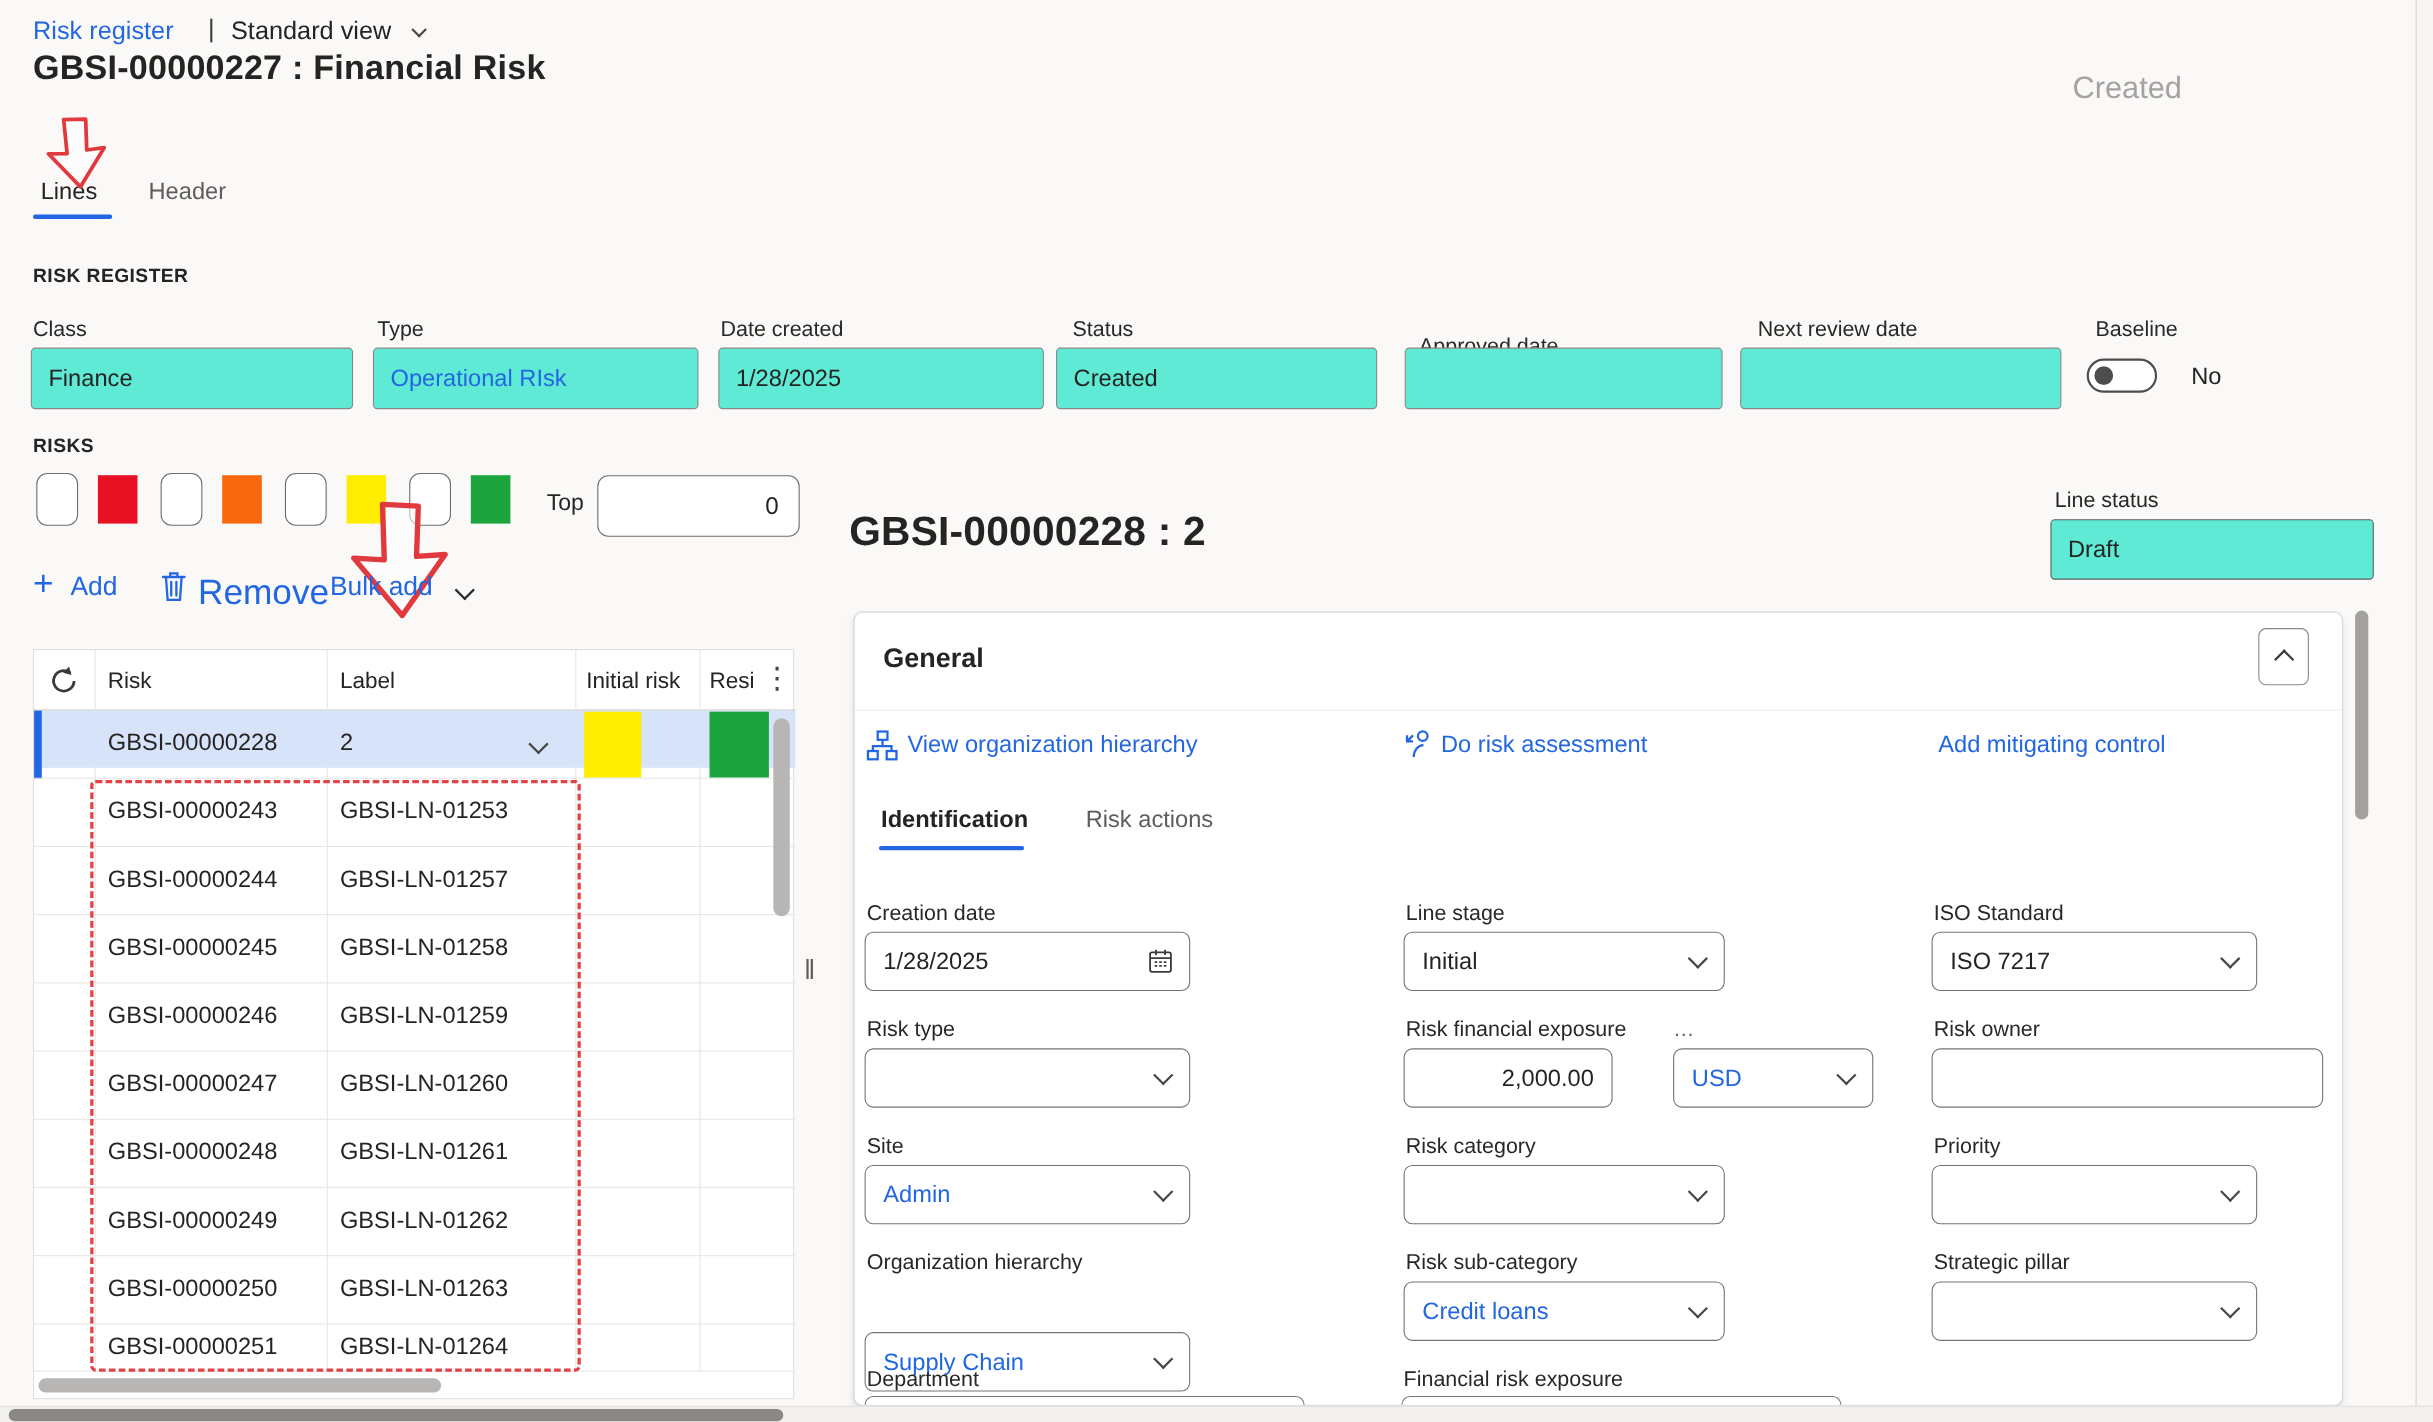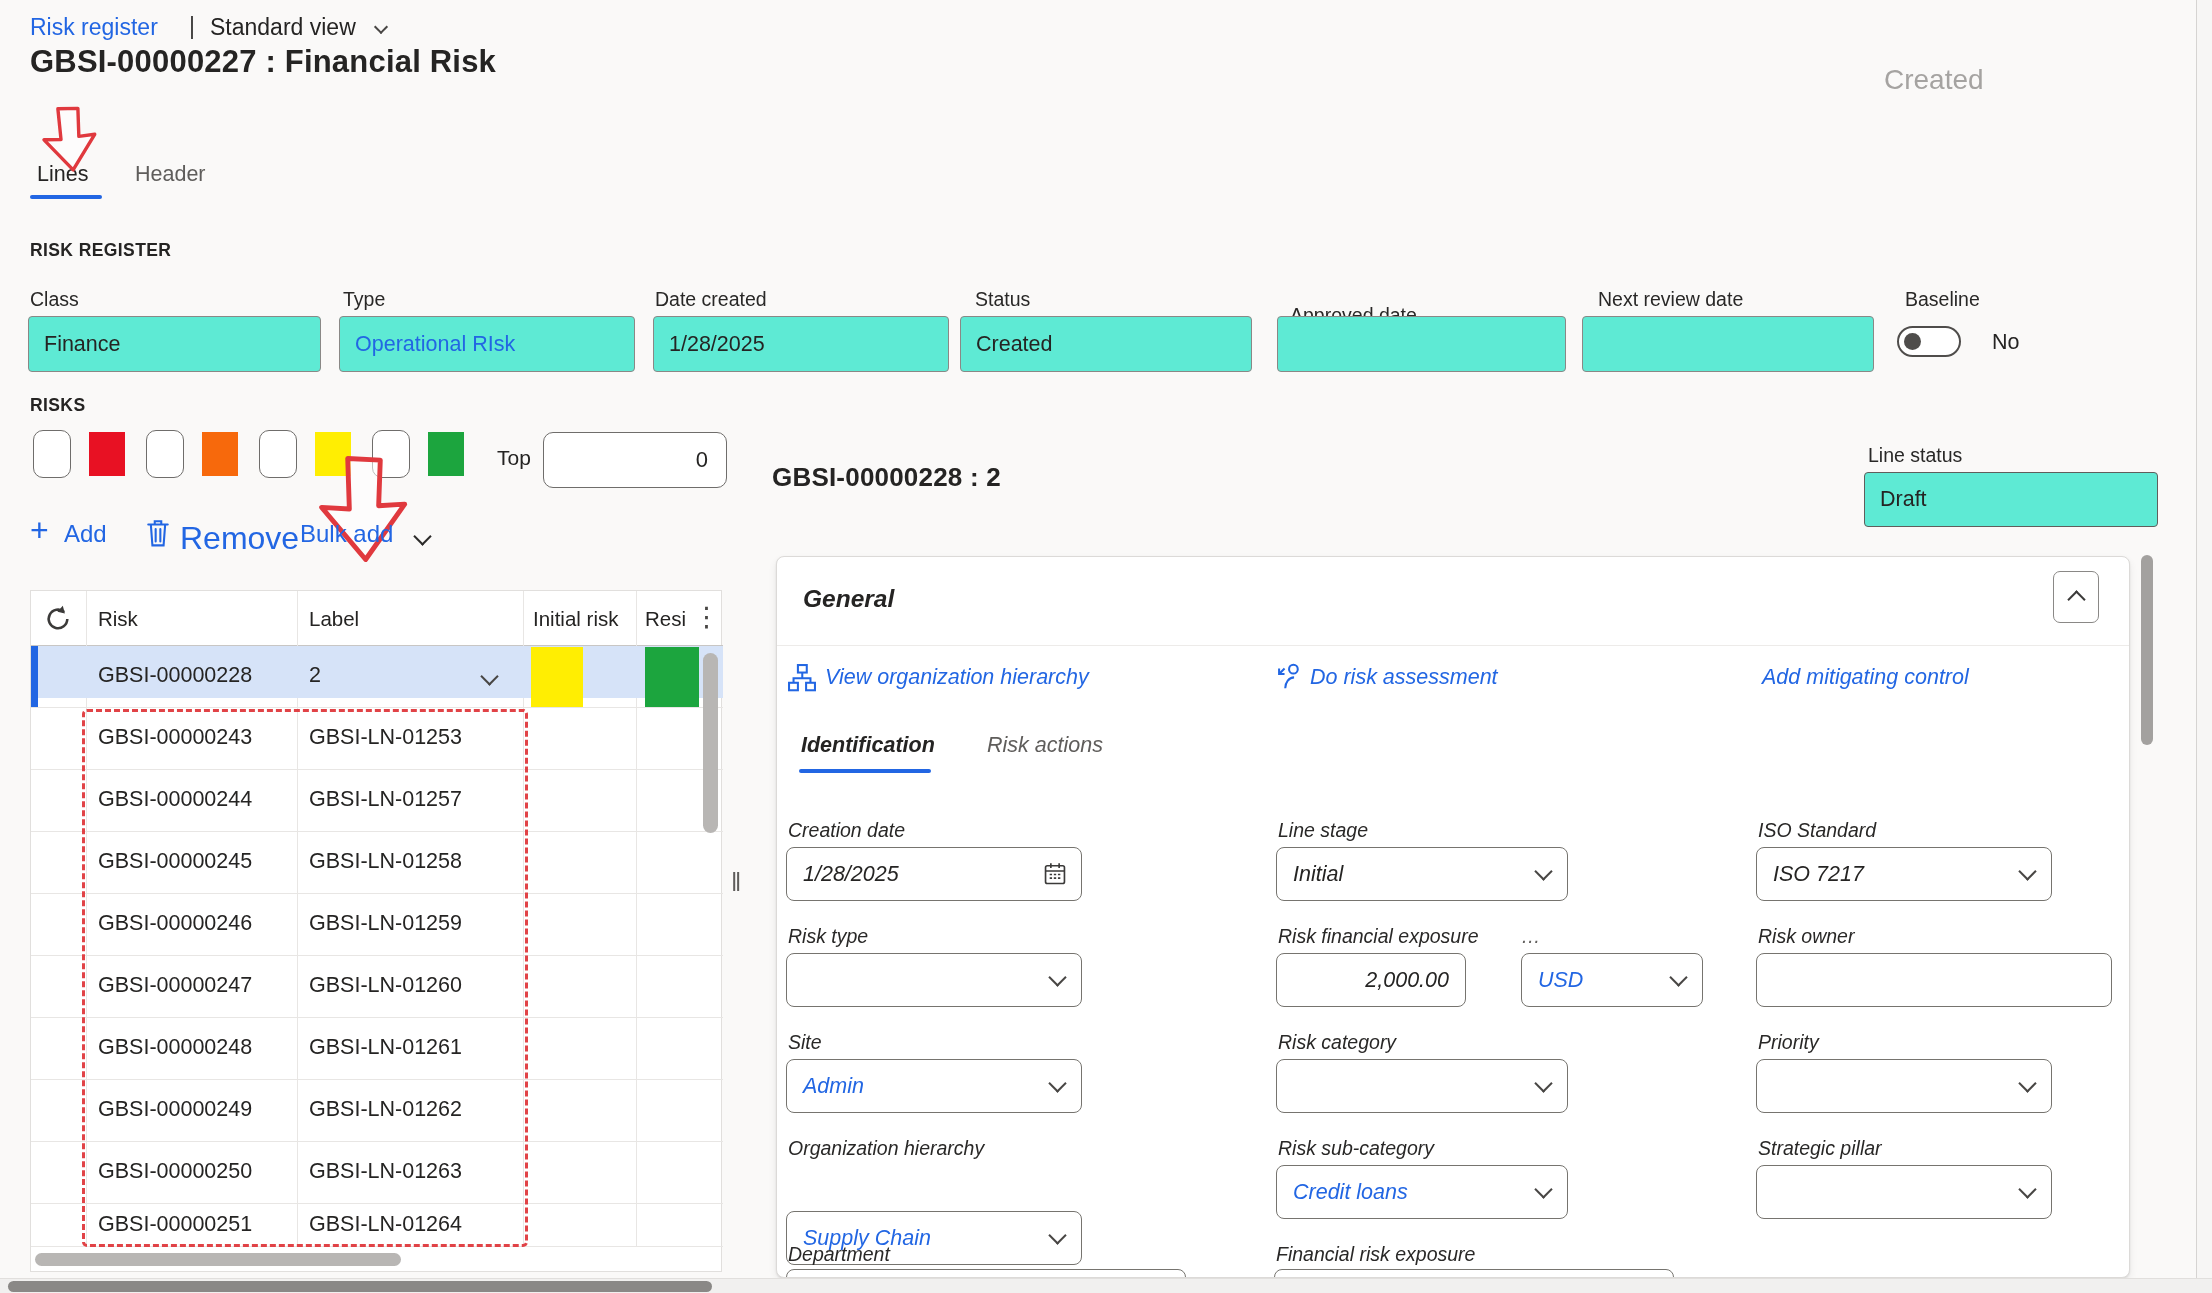--- a/index.html
+++ b/index.html
@@ -203,28 +203,28 @@
     </div>
 
     <div class="abs thumb" style="left:672px;top:62px;width:15px;height:180px;"></div>
     <div class="abs thumb" style="left:4px;top:662px;width:366px;height:13px;border-radius:7px;"></div>
   </div>
 
   <div class="abs anno-rect" style="left:82px;top:709px;width:446px;height:538px;box-sizing:border-box;"></div>
 
   <span class="abs" style="left:731px;top:868px;font-size:25px;color:#5f5d5b;">‖</span>
 
-  <div class="abs title" style="left:772px;top:462px;font-size:26px;">GBSI-00000228 : 2</div>
+  <div class="abs title" style="left:772px;top:462px;font-size:37px;">GBSI-00000228 : 2</div>
 
   <span class="abs lbl" style="left:1868px;top:444px;">Line status</span>
   <div class="abs hbox" style="left:1864px;top:472px;width:294px;height:55px;border-color:#605e5c;">
     <span>Draft</span>
   </div>
 
-  <div class="abs card" style="left:776px;top:556px;width:1354px;height:722px;font-style:italic;">
+  <div class="abs card" style="left:776px;top:556px;width:1354px;height:722px;">
 
     <div class="abs" style="left:26px;top:28px;font-size:24.5px;font-weight:bold;">General</div>
     <div class="abs" style="left:1276px;top:14px;width:46px;height:52px;border:1px solid #8a8886;border-radius:7px;display:flex;align-items:center;justify-content:center;box-sizing:border-box;background:#fff;">
       <span class="chev up" style="margin-top:5px;border-color:#3b3a39;"></span>
     </div>
     <div class="abs" style="left:0;top:88px;width:1354px;height:1px;background:#edebe9;"></div>
 
     <svg class="abs" style="left:10px;top:106px;" width="30" height="30" viewBox="0 0 22 22">
       <rect x="8" y="1.5" width="6.5" height="5.5" fill="none" stroke="#2266e3" stroke-width="1.5"></rect>
       <rect x="1.5" y="14.5" width="6.5" height="5.5" fill="none" stroke="#2266e3" stroke-width="1.5"></rect>

